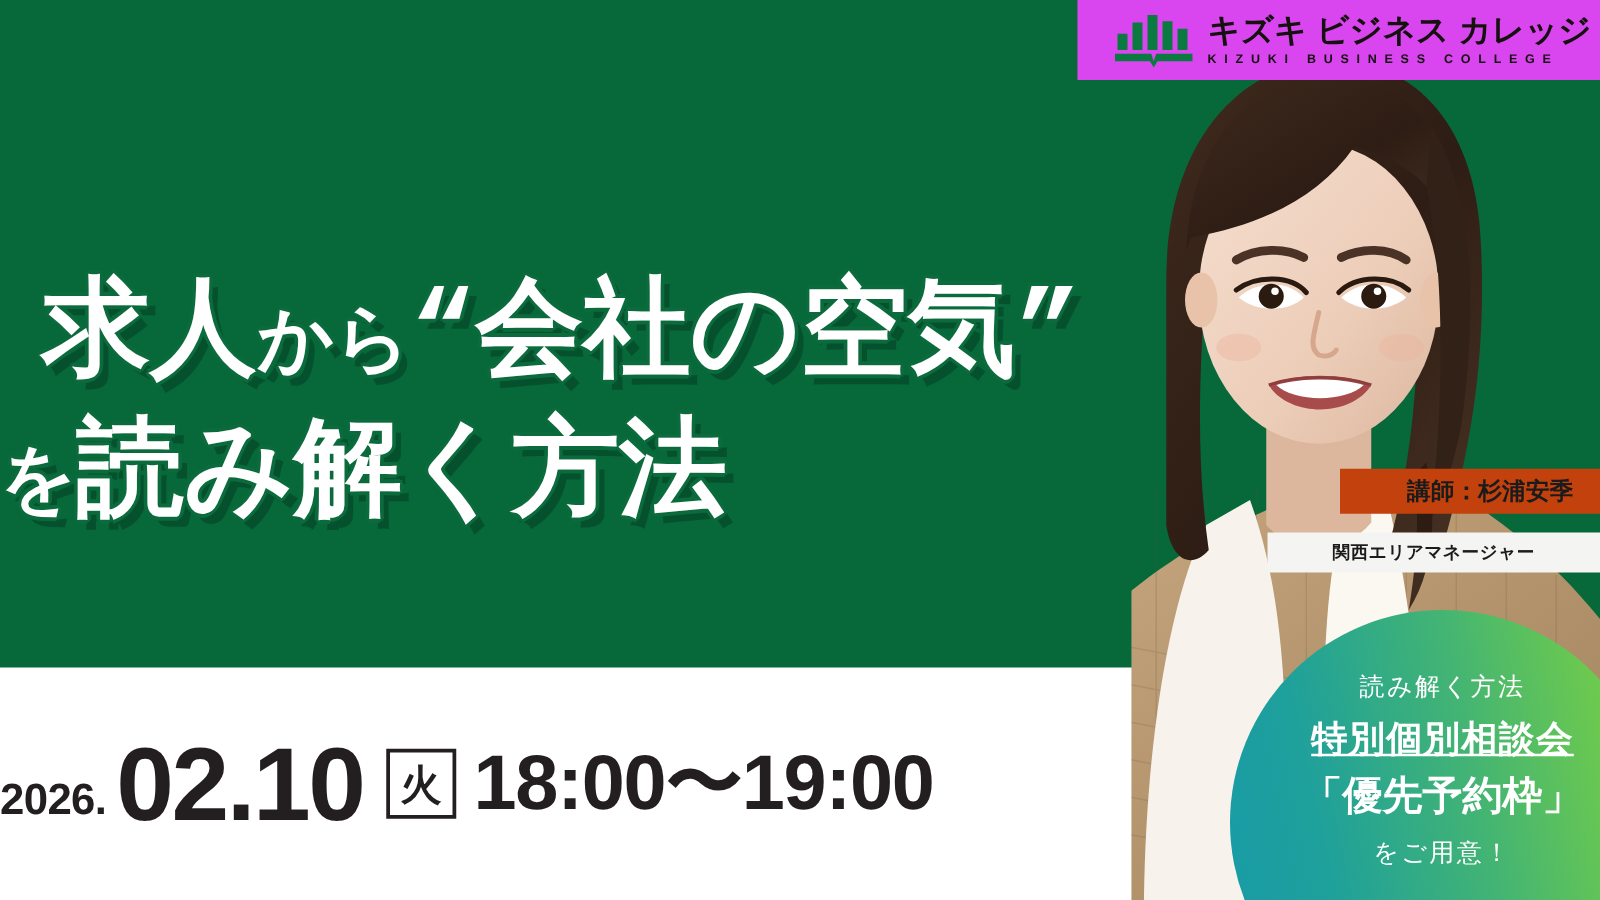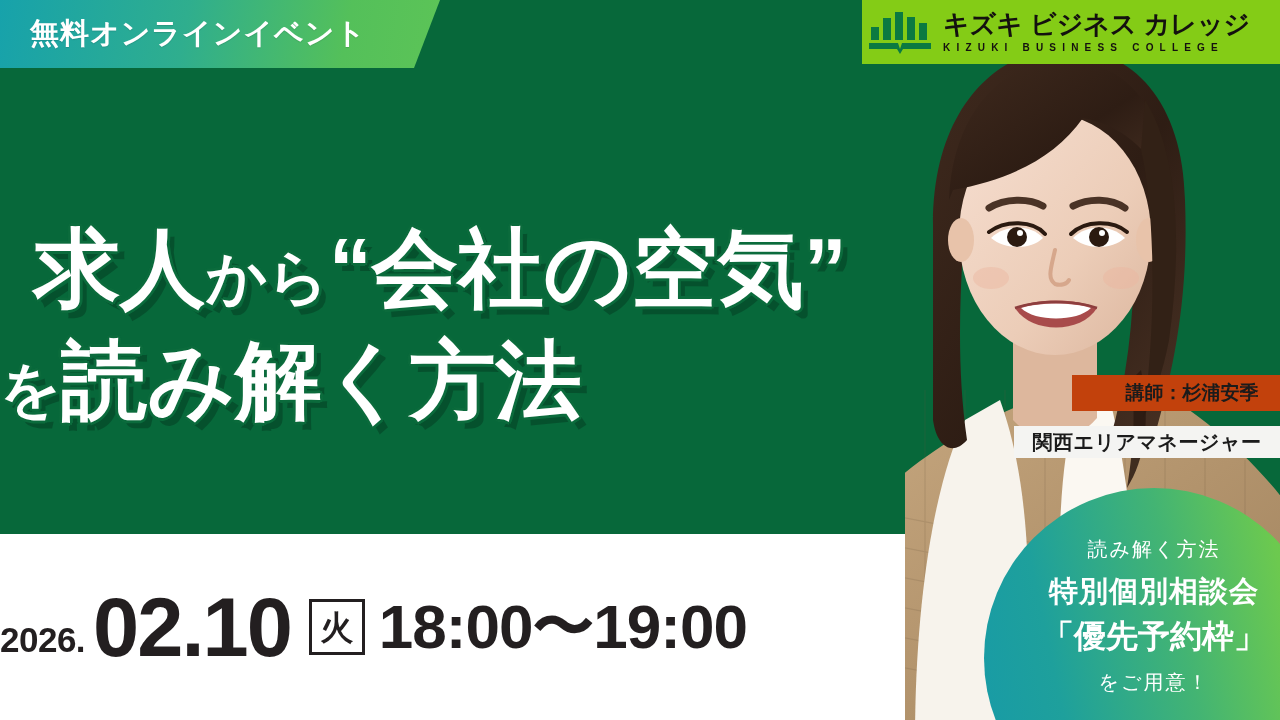--- a/index.html
+++ b/index.html
@@ -52,24 +52,24 @@
     white-space: nowrap;
   }
 
   
   .logo-box {
     position: absolute;
     left: 862px;
     top: 0;
     width: 418px;
     height: 64px;
-    background: #84cc16;
-    display: flex;
-    align-items: center;
-    padding-left: 5px;
+    background: #d946ef;
+    display: flex;
+    align-items: center;
+    padding-left: 28px;
     box-sizing: border-box;
   }
   .logo-mark {
     width: 66px;
     height: 44px;
     flex: 0 0 auto;
     margin-right: 10px;
   }
   .logo-words {
     display: flex;
@@ -123,20 +123,21 @@
     padding-left: 26px;
     white-space: nowrap;
   }
 
   
   .headline {
     position: absolute;
     left: 0;
     top: 225px;
     width: 960px;
+    font-family: Liberation Mono, monospace;
   }
   .headline-line {
     color: #ffffff;
     font-weight: bold;
     white-space: nowrap;
     line-height: 1.0;
     text-shadow:
        3px 0 0 #0b6b3c, -3px 0 0 #0b6b3c, 0 3px 0 #0b6b3c, 0 -3px 0 #0b6b3c,
        2px 2px 0 #0b6b3c, -2px 2px 0 #0b6b3c, 2px -2px 0 #0b6b3c, -2px -2px 0 #0b6b3c,
        7px 8px 0 rgba(0,0,0,0.22);
@@ -179,21 +180,21 @@
     left: 1014px;
     top: 426px;
     width: 266px;
     height: 32px;
     background: #f4f4f2;
     display: flex;
     align-items: center;
     justify-content: center;
   }
   .tag-role span {
-    font-size: 20px;
+    font-size: 14px;
     font-weight: bold;
     color: #1b1b1b;
     letter-spacing: 0.5px;
     white-space: nowrap;
   }
 
   
   .date-row {
     position: absolute;
     left: 0;
@@ -266,20 +267,21 @@
     font-weight: normal;
     white-space: nowrap;
   }
   .perk-l2 {
     color: #ffffff;
     font-size: 29px;
     font-weight: bold;
     letter-spacing: 1px;
     margin-top: 9px;
     white-space: nowrap;
+    text-decoration: underline;
   }
   .perk-l3 {
     color: #ffffff;
     font-size: 32px;
     font-weight: bold;
     letter-spacing: 0px;
     margin-top: 3px;
     white-space: nowrap;
   }
   .perk-l4 {
@@ -375,23 +377,20 @@
         <path d="M110 268 C 132 260, 170 260, 192 268" stroke="#8d3e3e" stroke-width="2.5" fill="none"></path>
 
         <ellipse cx="86" cy="238" rx="18" ry="11" fill="#eab6a0" opacity="0.45"></ellipse>
         <ellipse cx="216" cy="238" rx="18" ry="11" fill="#eab6a0" opacity="0.45"></ellipse>
 
         <path d="M236 330 C 246 380, 240 420, 222 448 C 230 400, 230 366, 226 340 Z" fill="#2a1a12" opacity="0.85"></path>
       </g>
     </svg>
   </div>
 
-  <div class="ribbon">
-    <span class="ribbon-text">無料オンラインイベント</span>
-  </div>
 
   <div class="logo-box">
     <span class="logo-mark">
       <svg width="66" height="44" viewBox="0 0 66 44">
         <g fill="#0b7a41">
           <rect x="4" y="17" width="8" height="13"></rect>
           <rect x="16" y="8" width="8" height="22"></rect>
           <rect x="28" y="2" width="8" height="28"></rect>
           <rect x="40" y="7" width="8" height="23"></rect>
           <rect x="52" y="13" width="8" height="17"></rect>

